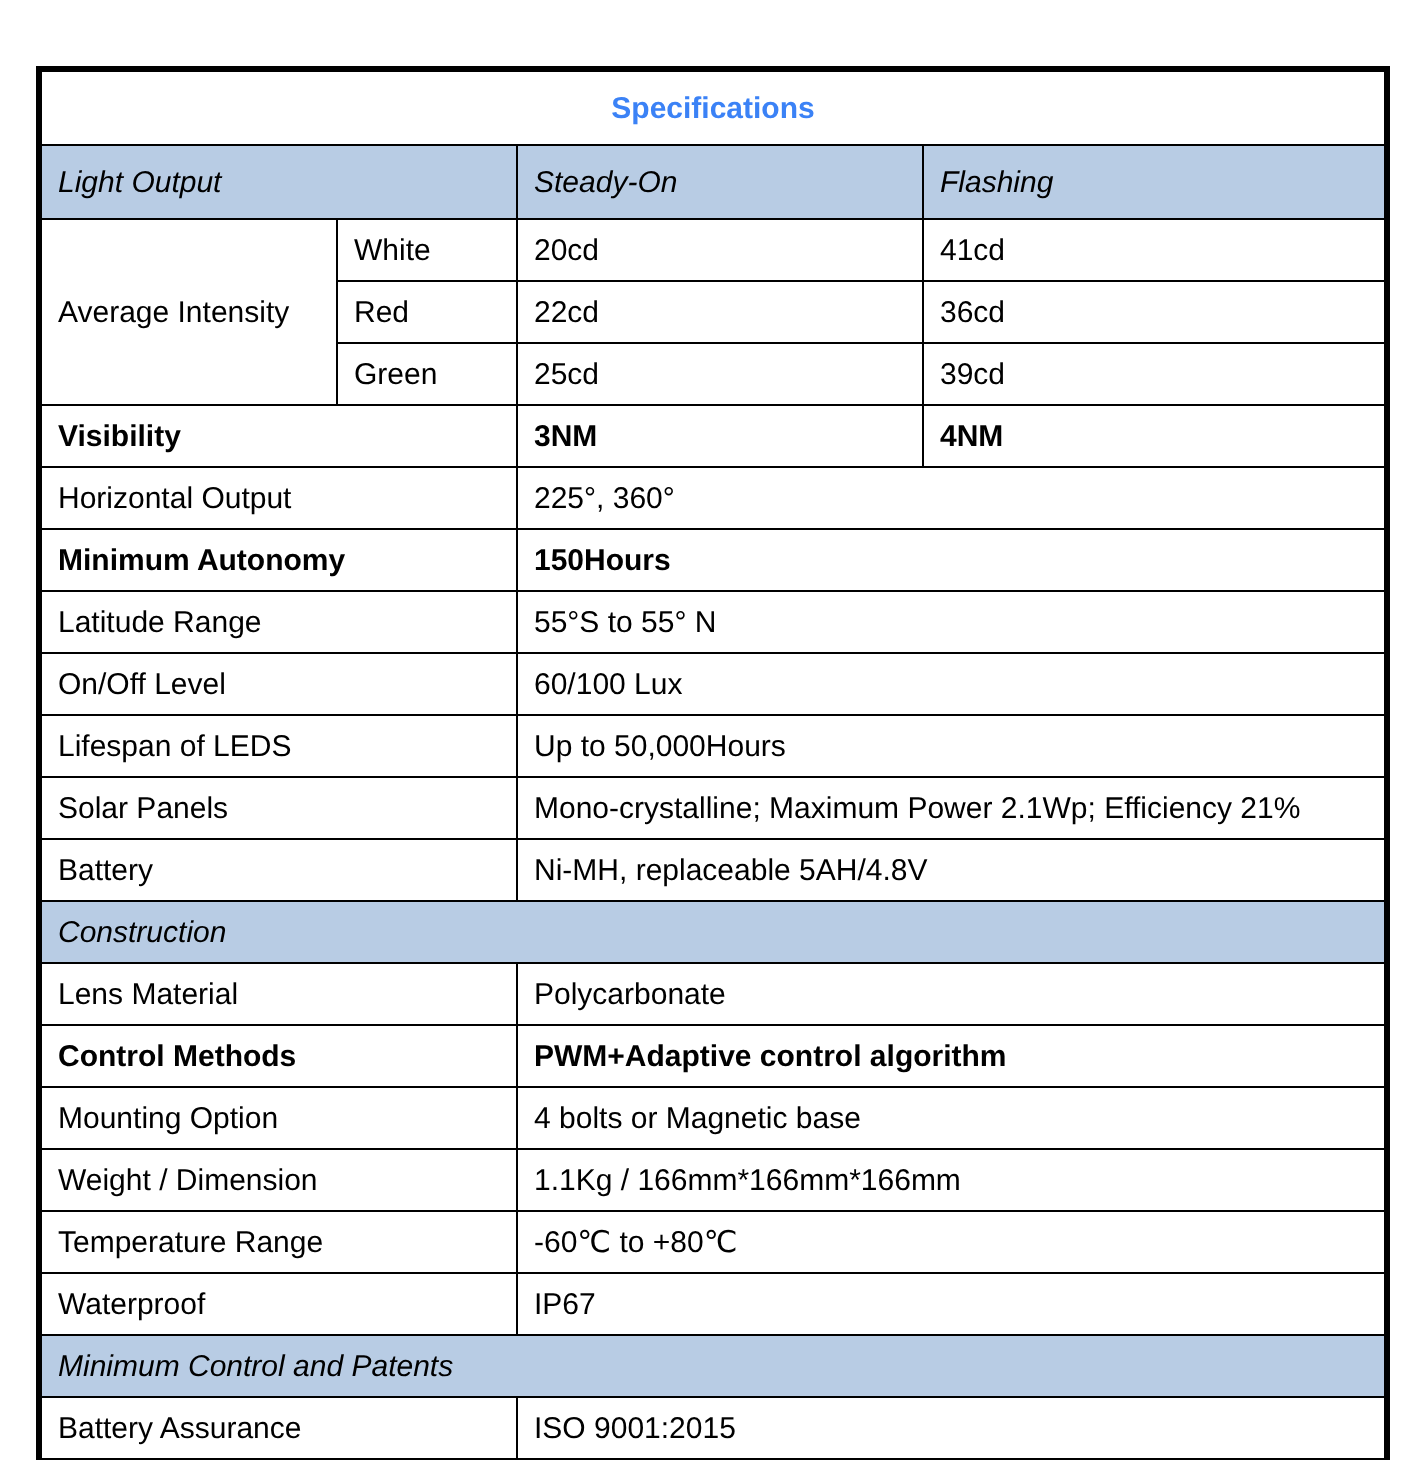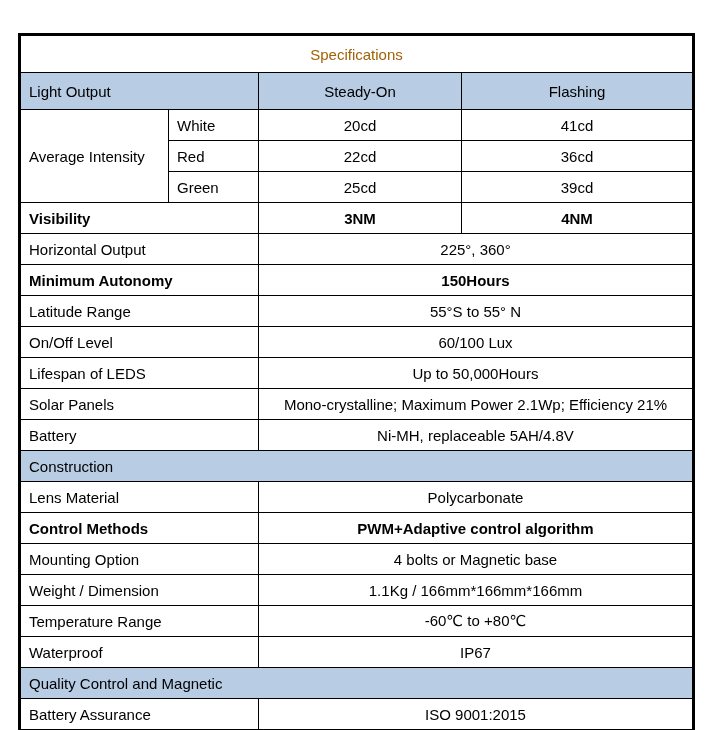--- a/index.html
+++ b/index.html
@@ -29,31 +29,31 @@
   table.spec td {
     border: 1.5px solid #000000;
     padding: 0 8px;
     height: 30px;
     vertical-align: middle;
     overflow: hidden;
   }
   tr.title-row td {
     height: 36px;
     text-align: center;
-    font-weight: normal;
-    color: #a16207;
+    font-weight: bold;
+    color: #3b82f6;
   }
   tr.band td {
     background: #b8cce4;
+    font-style: italic;
   }
   tr.col-header-row td {
     height: 36px;
   }
   td.center {
-    text-align: center;
   }
   tr.em td, td.em {
     font-weight: bold;
   }
 </style>
 </head>
 <body>
 
 <div class="sheet">
   <table class="spec">
@@ -151,21 +151,21 @@
     <tr>
       <td colspan="2">Temperature Range</td>
       <td colspan="2" class="center">-60℃ to +80℃</td>
     </tr>
     <tr>
       <td colspan="2">Waterproof</td>
       <td colspan="2" class="center">IP67</td>
     </tr>
 
     <tr class="band">
-      <td colspan="4">Quality Control and Magnetic</td>
+      <td colspan="4">Minimum Control and Patents</td>
     </tr>
     <tr>
       <td colspan="2">Battery Assurance</td>
       <td colspan="2" class="center">ISO 9001:2015</td>
     </tr>
   </tbody>
     </table>
 </div>
 
 </body></html>

